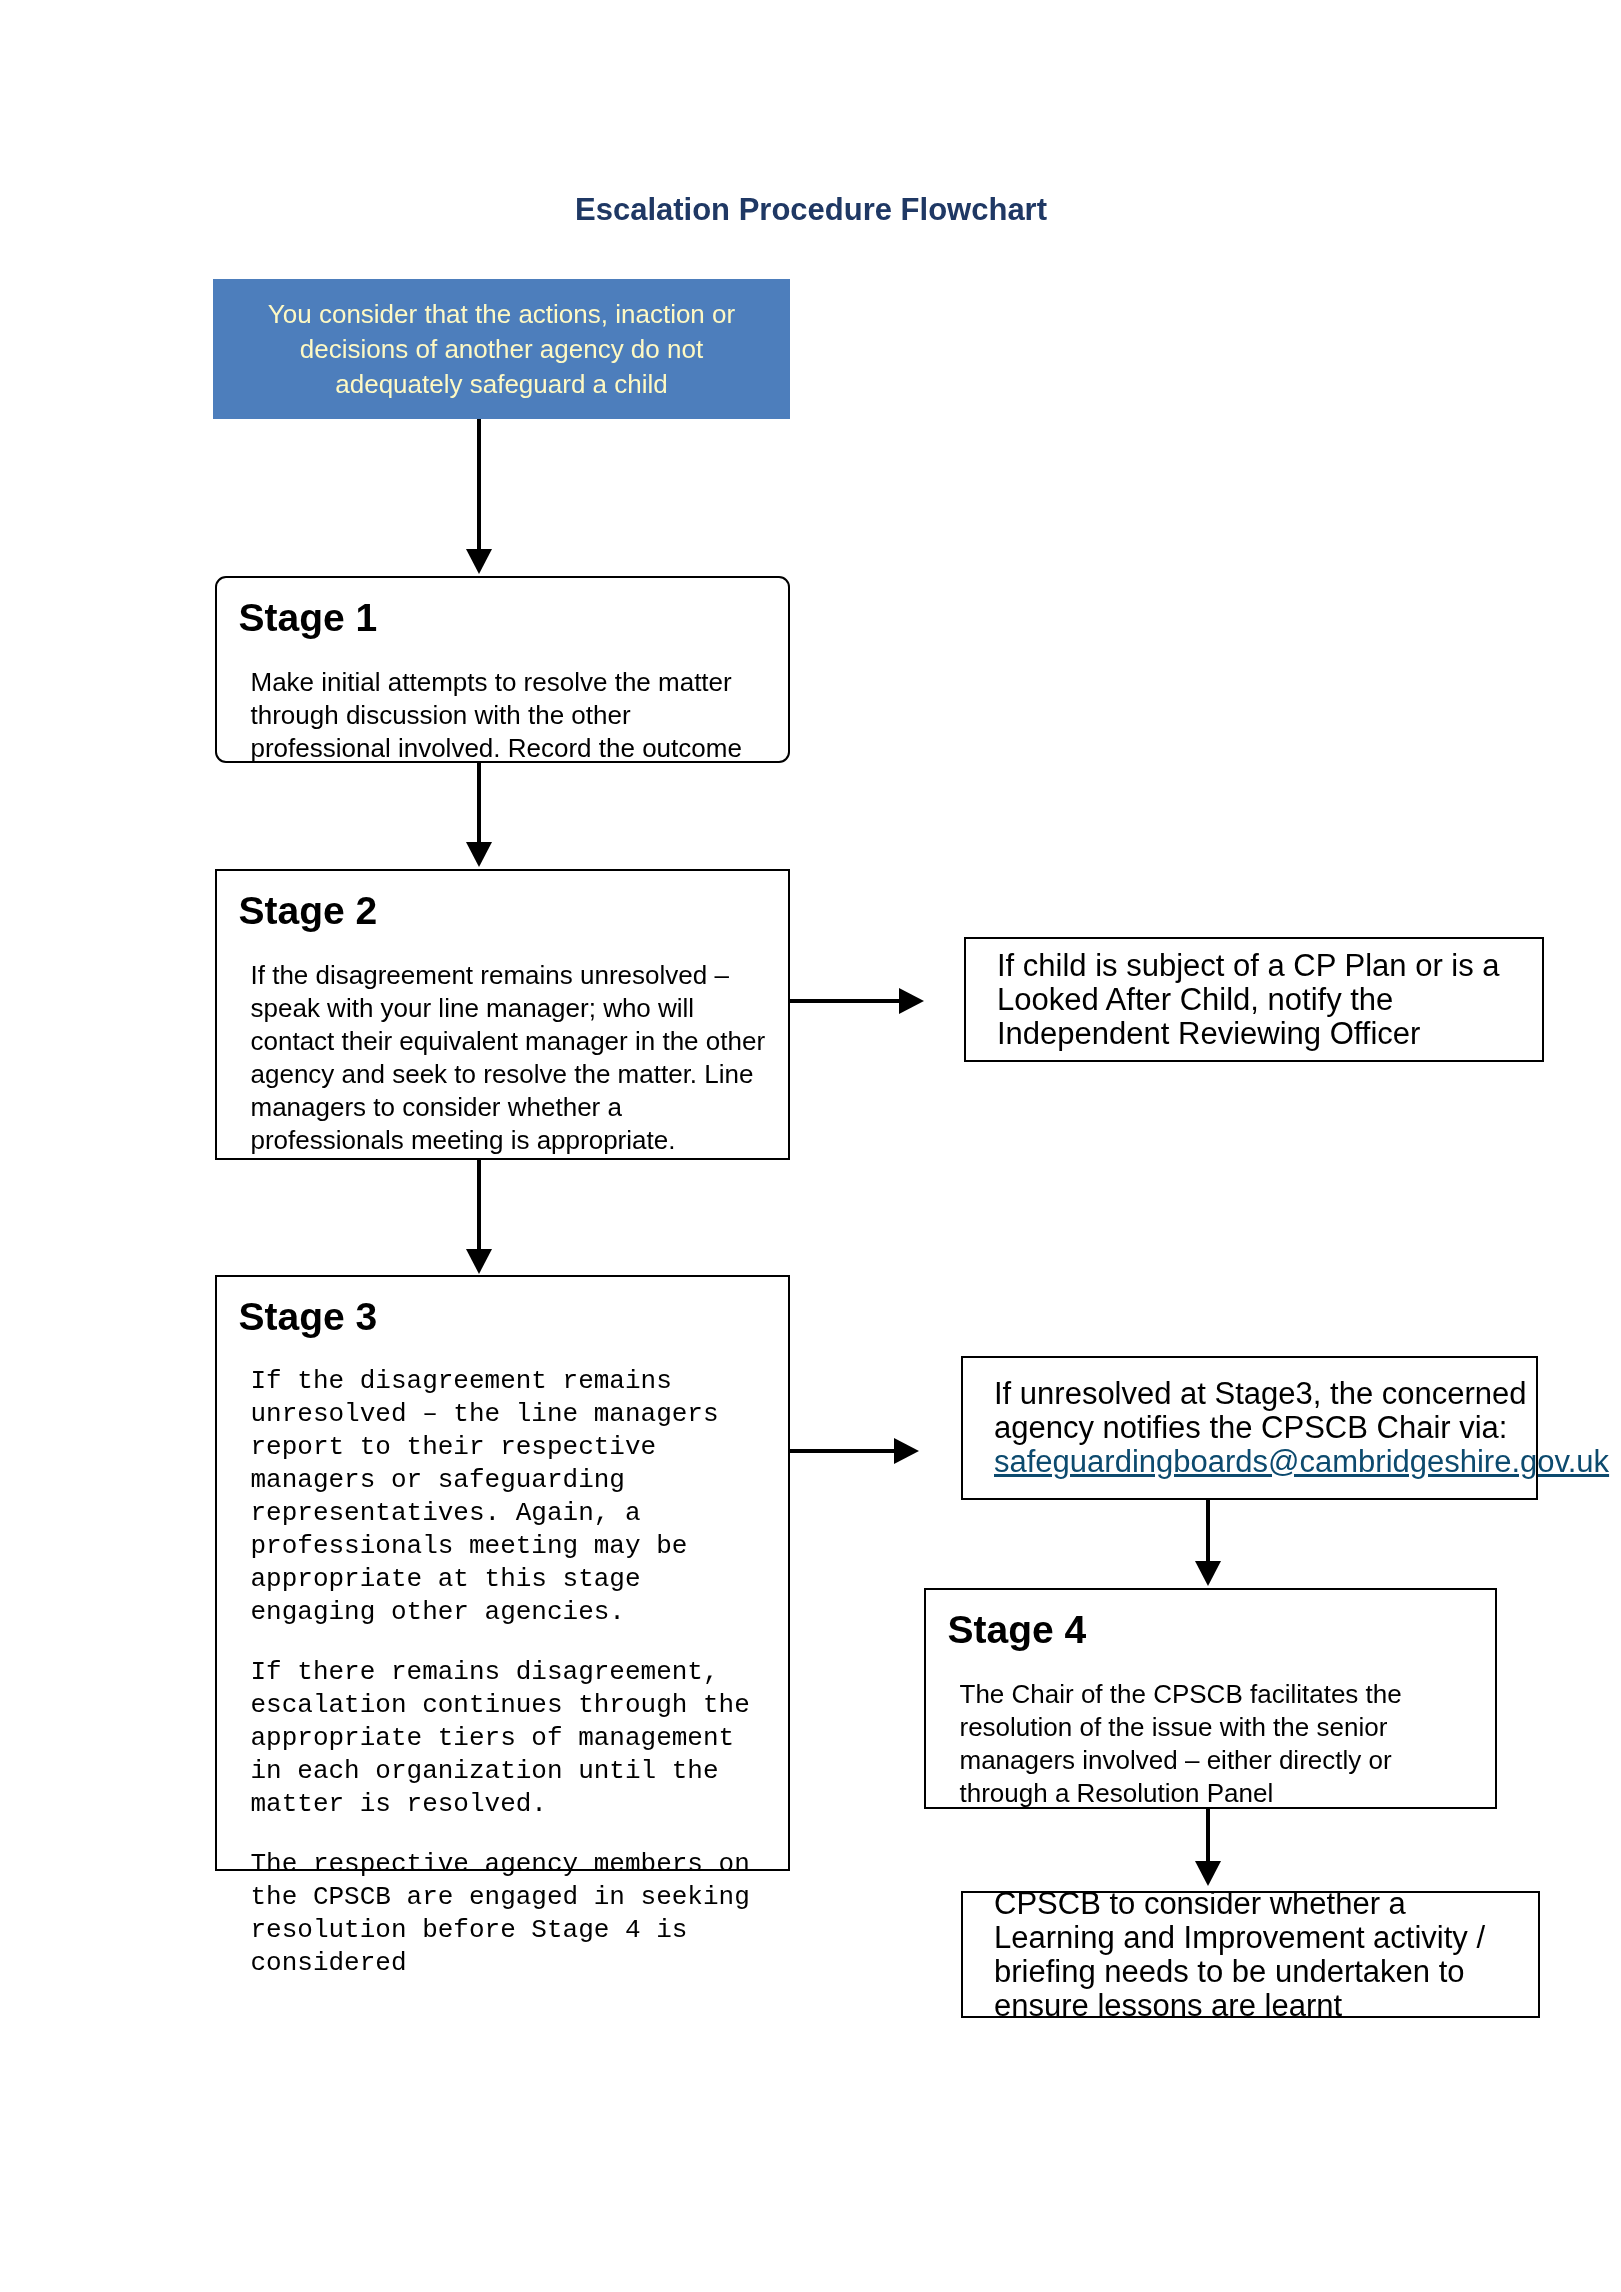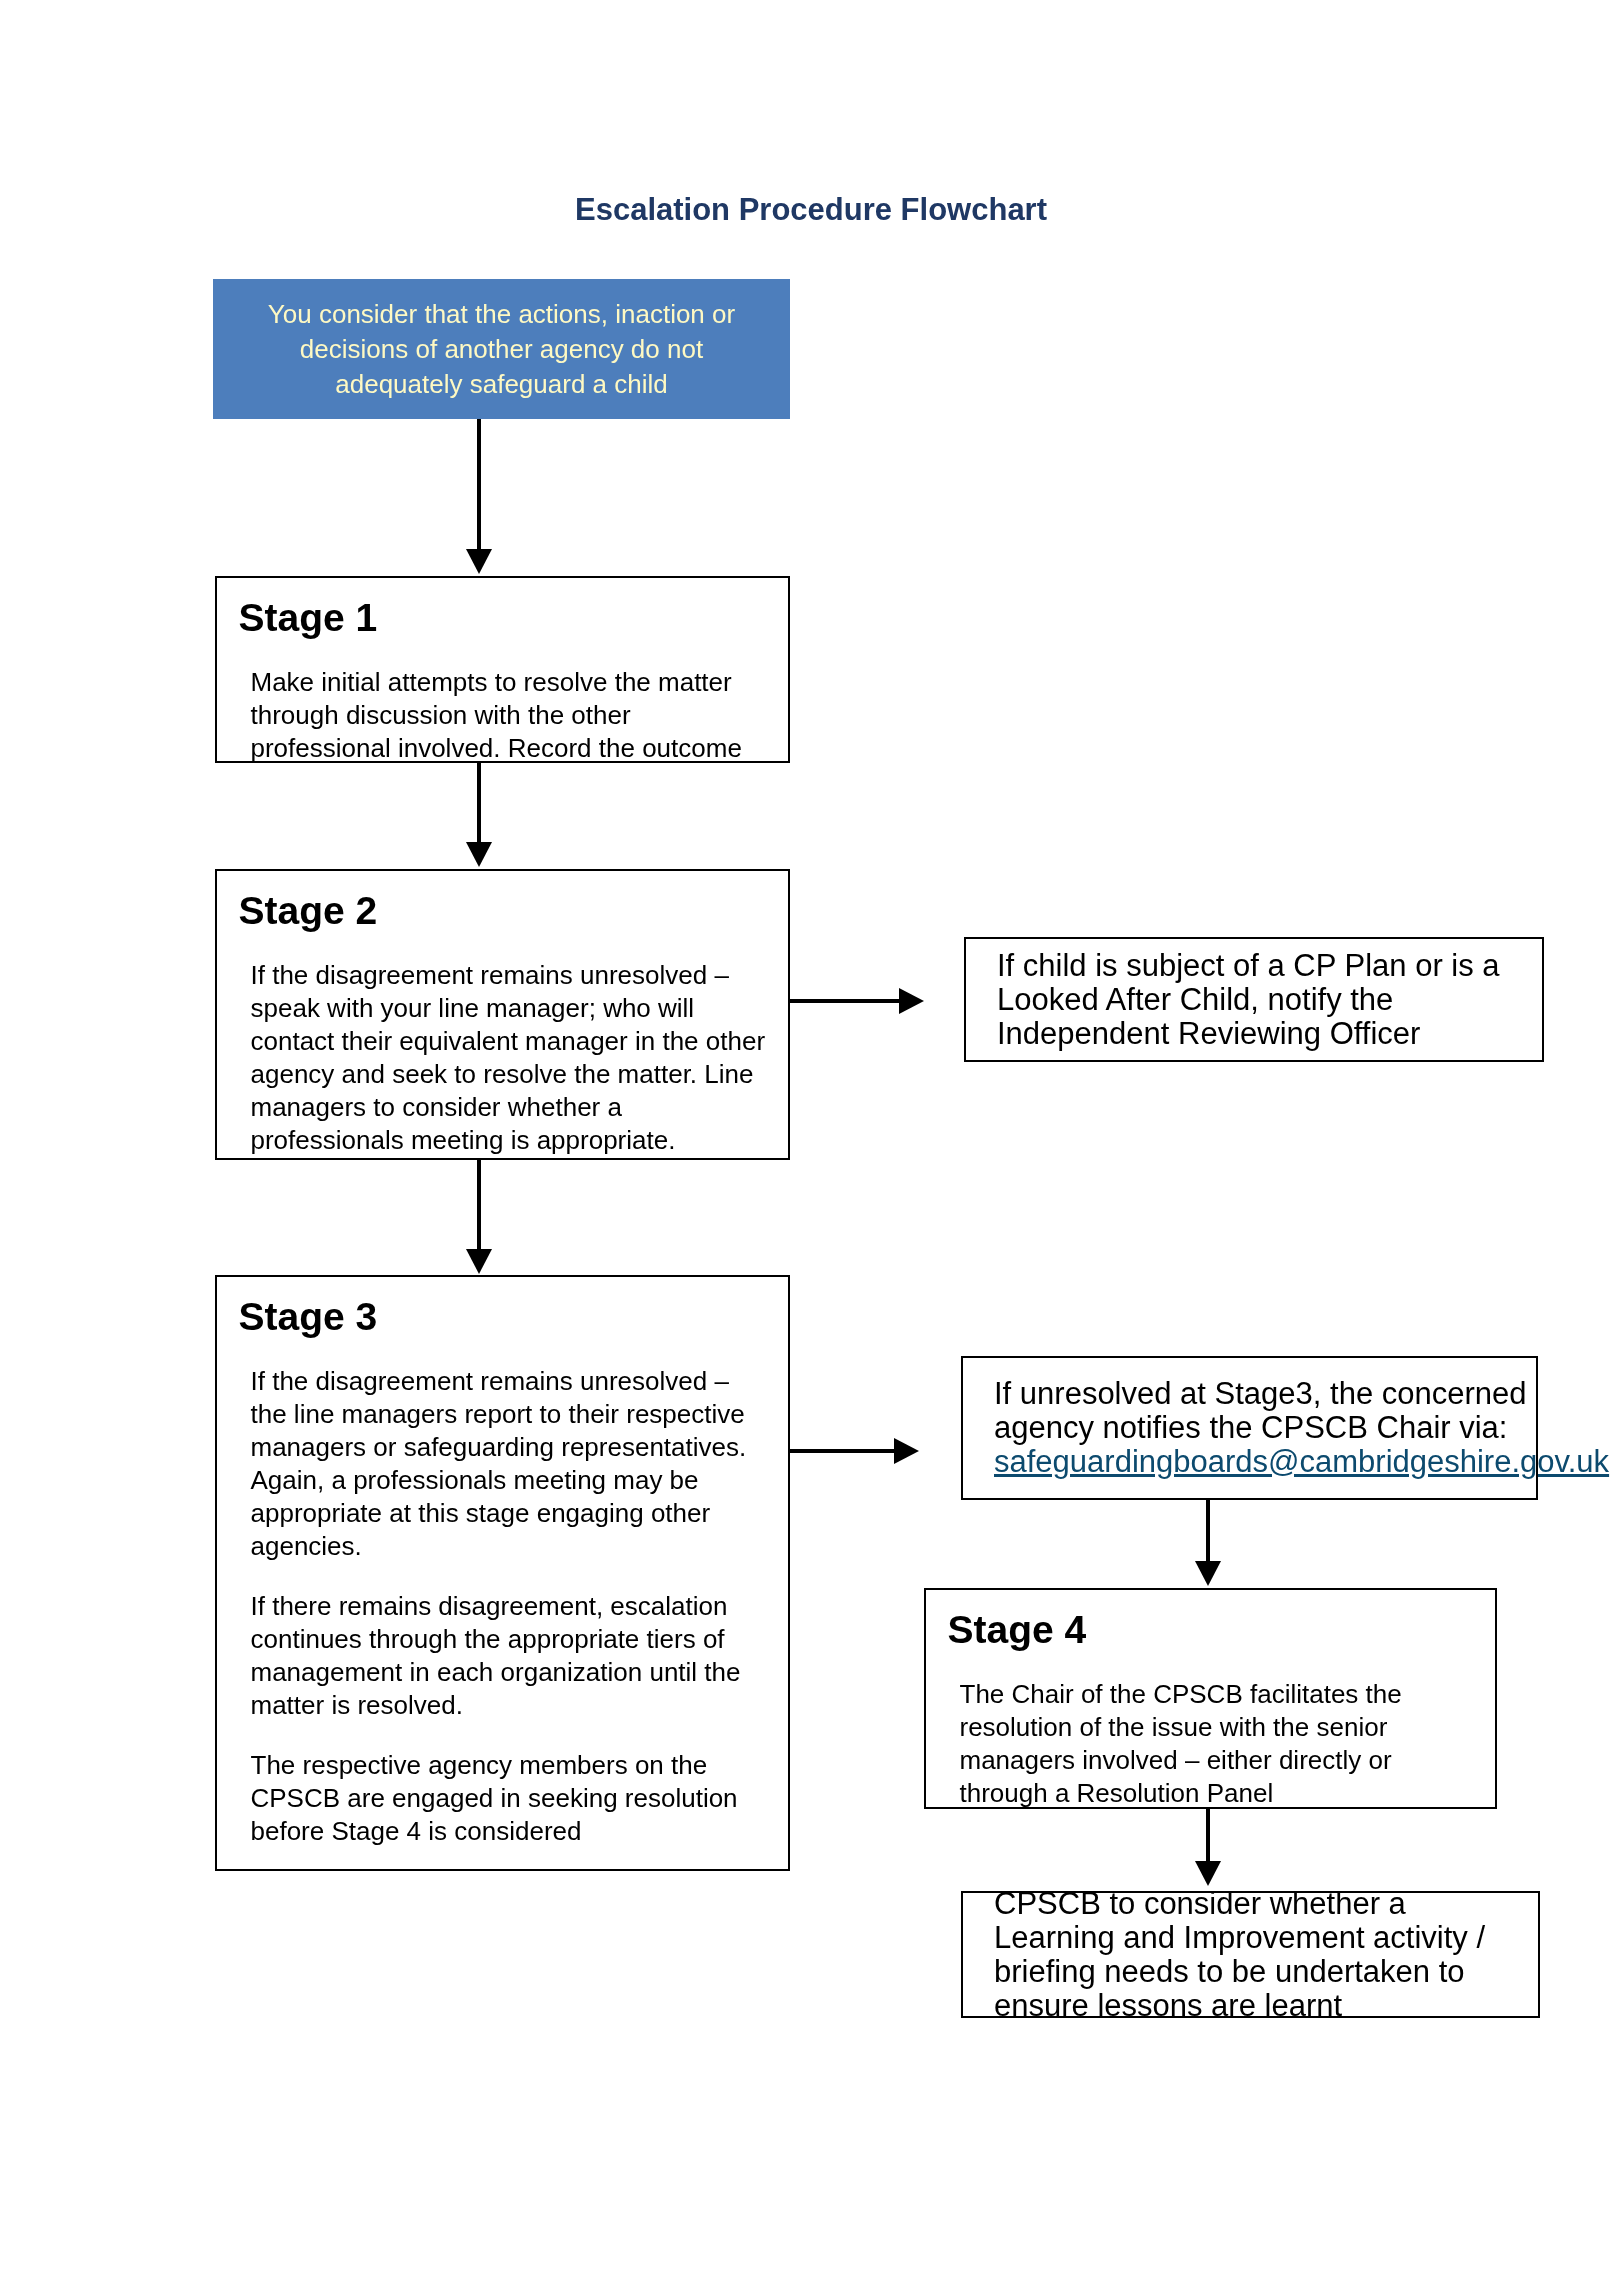--- a/index.html
+++ b/index.html
@@ -57,24 +57,24 @@
     font-weight: bold;
     line-height: 43px;
     margin: 0;
   }
   .stage-body {
     margin-top: 27px;
     font-size: 26px;
     line-height: 33px;
     margin-left: 12px;
   }
-  .stage-body p { margin: 0 0 27px 0; }
+  .stage-body p { margin: 0 0 27px 0; font-family: Liberation Mono, monospace; }
   .stage-body p:last-child { margin-bottom: 0; }
 
-  #stage1-box { left: 215px; top: 576px; width: 575px; height: 187px; }
+  #stage1-box { left: 215px; top: 576px; width: 575px; height: 187px; border-radius: 11px; }
   #stage2-box { left: 215px; top: 869px; width: 575px; height: 291px; }
   #stage3-box { left: 215px; top: 1275px; width: 575px; height: 596px; }
   #stage4-box { left: 924px; top: 1588px; width: 573px; height: 221px; }
 
   
   .note-box {
     display: flex;
     align-items: center;
     font-size: 31px;
     line-height: 34px;

